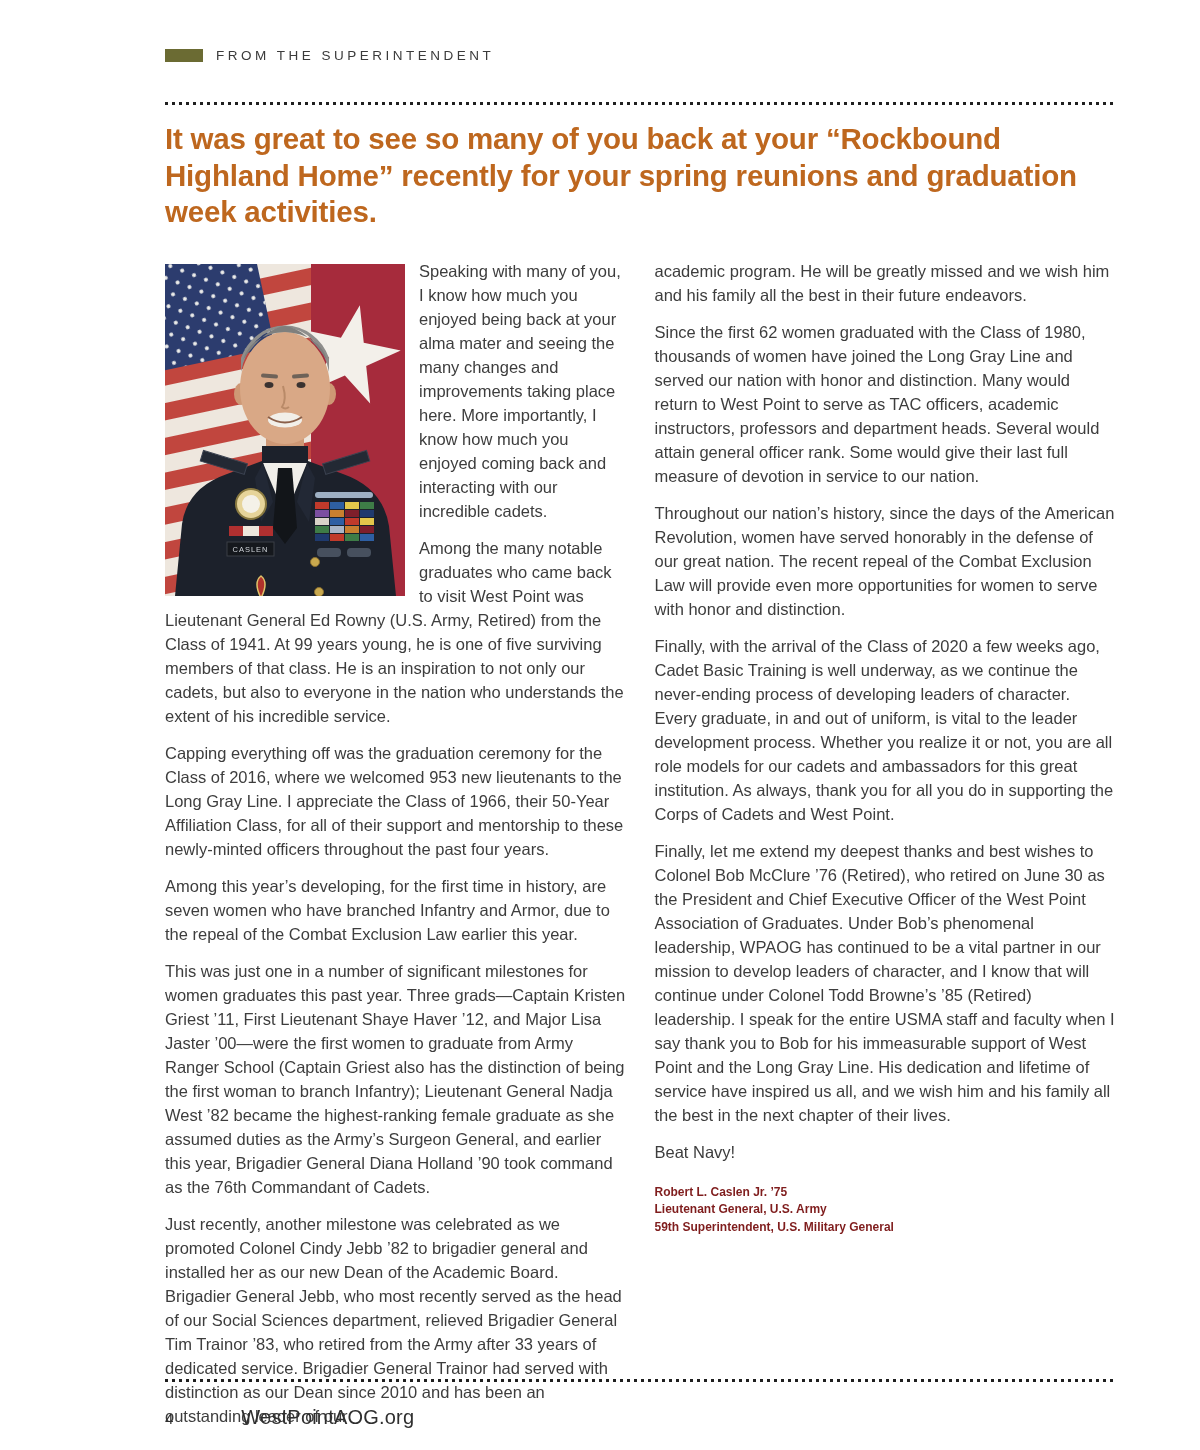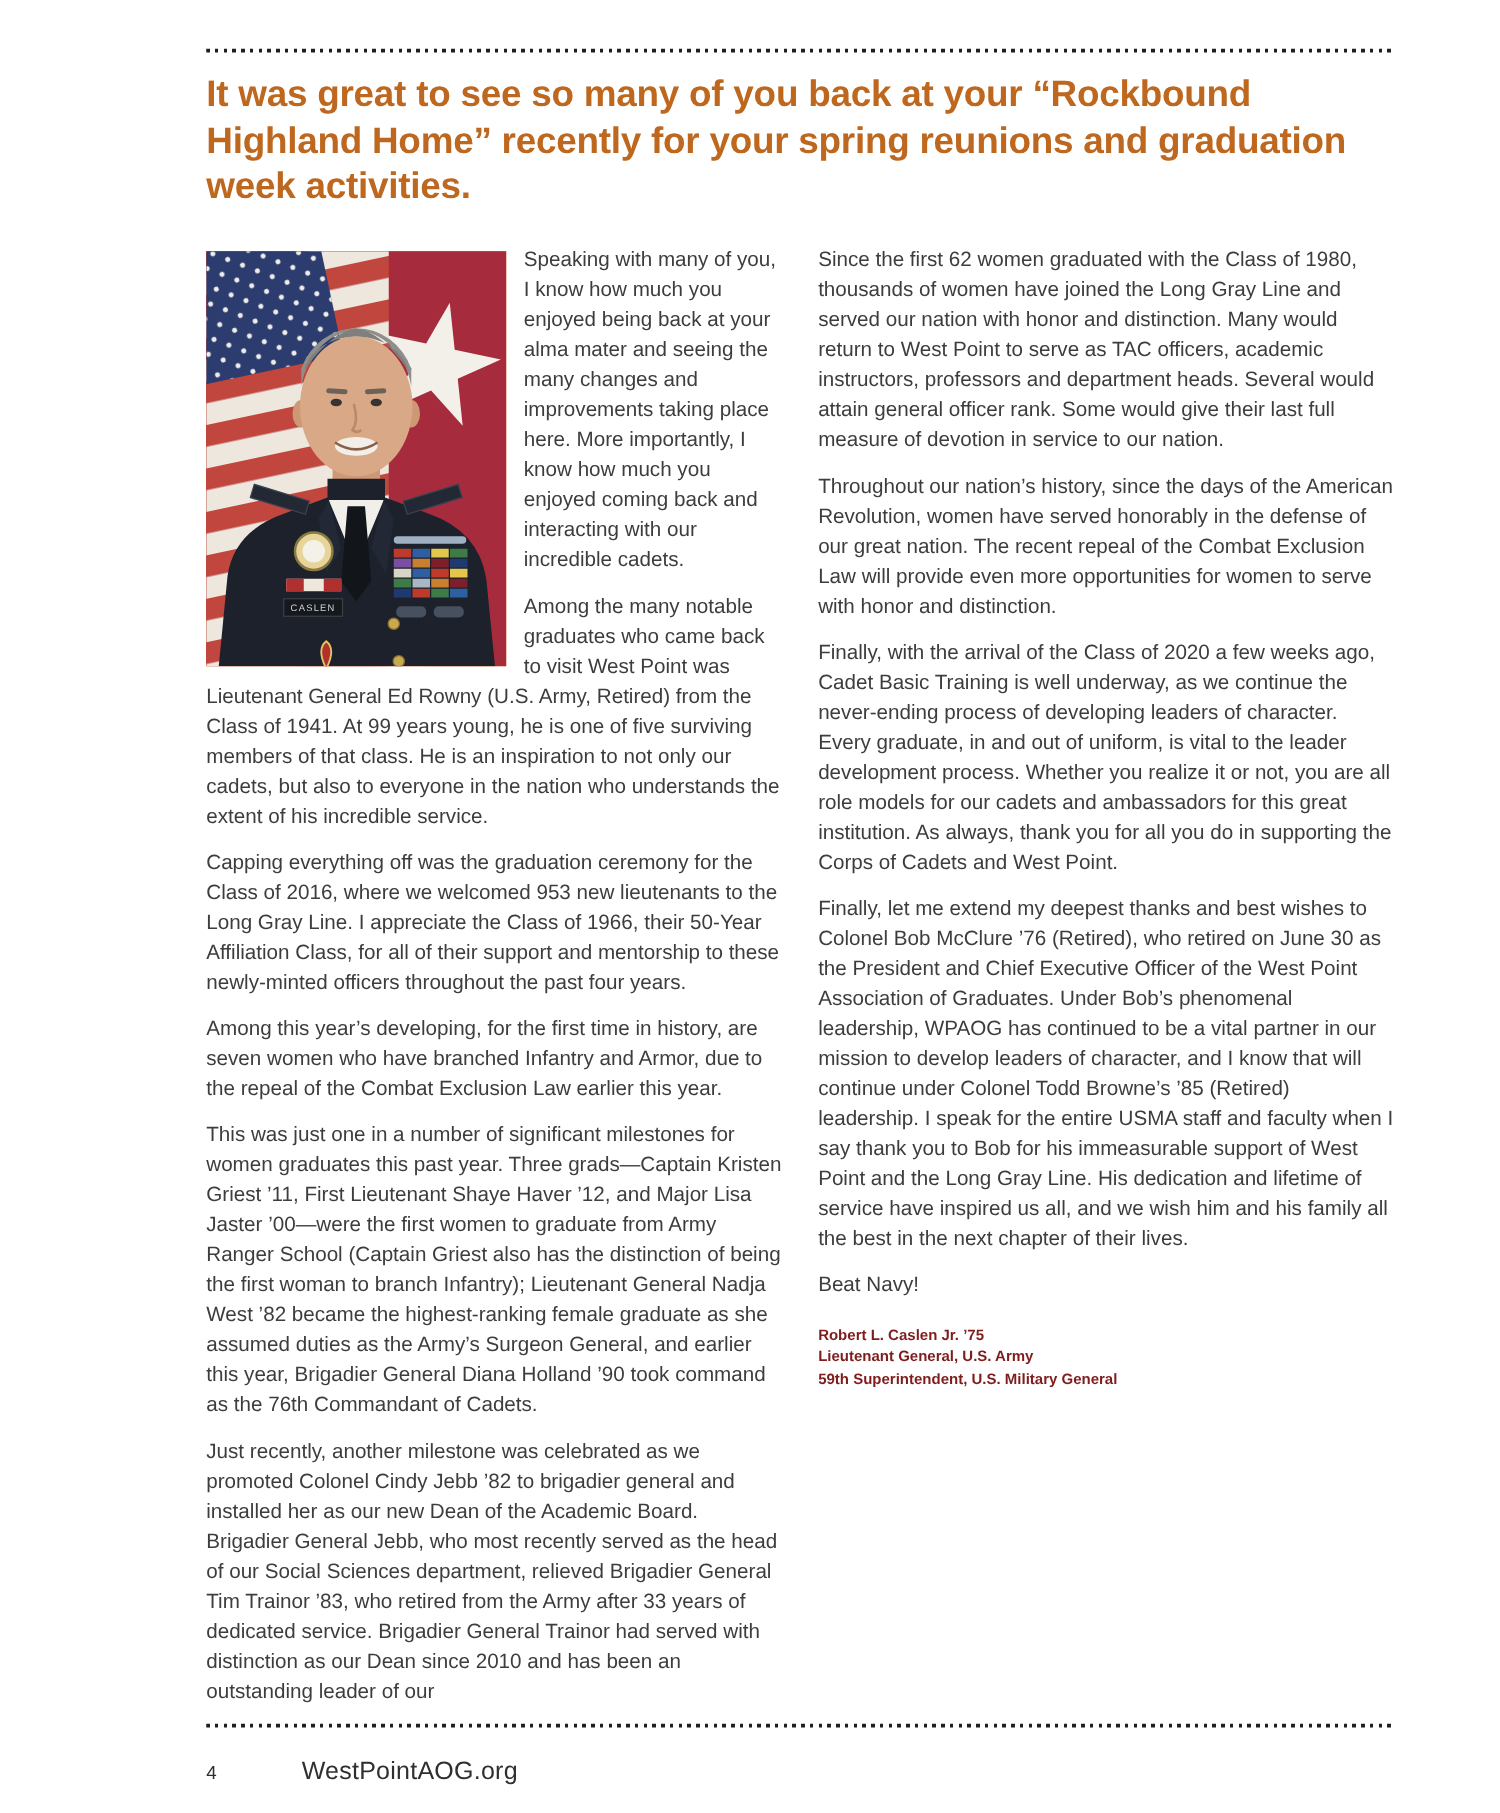--- a/index.html
+++ b/index.html
@@ -55,21 +55,21 @@
     font-size: 16.5px;
     line-height: 1.455;
     color: #3D3D3D;
     margin-bottom: 13px;
   }
   .photo {
     float: left;
     width: 240px;
     height: 332px;
     margin: 5px 14px 8px 0;
-    background: #c2410c;
+    background: #86efac;
   }
   .photo svg { display: block; width: 100%; height: 100%; }
   .signature { margin-top: 20px; }
   .signature div {
     font-size: 12px;
     line-height: 1.455;
     color: #7f1d1d;
     font-weight: bold;
   }
   .footer {
@@ -85,20 +85,24 @@
   }
   .page-number { font-size: 15px; color: #2F2F2F; }
   .site { font-size: 20px; color: #2F2F2F; margin-left: 68px; letter-spacing: 0.2px; }
 </style>
 </head>
 <body>
 
 <div class="page">
   <div class="content">
 
+    <div class="kicker-row">
+      <span class="swatch"></span>
+      <span class="kicker">FROM THE SUPERINTENDENT</span>
+    </div>
 
     <div class="rule rule-top"></div>
 
     <h1 class="headline">It was great to see so many of you back at your “Rockbound Highland Home” recently for your spring reunions and graduation week activities.</h1>
 
     <div class="columns">
 
       <div class="col">
         <div class="photo">
           <svg viewBox="0 0 240 332" preserveAspectRatio="none">
@@ -212,20 +216,21 @@
         </div>
         <p>Speaking with many of you, I know how much you enjoyed being back at your alma mater and seeing the many changes and improvements taking place here. More importantly, I know how much you enjoyed coming back and interacting with our incredible cadets.</p>
         <p>Among the many notable graduates who came back to visit West Point was Lieutenant General Ed Rowny (U.S. Army, Retired) from the Class of 1941. At 99 years young, he is one of five surviving members of that class. He is an inspiration to not only our cadets, but also to everyone in the nation who understands the extent of his incredible service.</p>
         <p>Capping everything off was the graduation ceremony for the Class of 2016, where we welcomed 953 new lieutenants to the Long Gray Line. I appreciate the Class of 1966, their 50-Year Affiliation Class, for all of their support and mentorship to these newly-minted officers throughout the past four years.</p>
         <p>Among this year’s developing, for the first time in history, are seven women who have branched Infantry and Armor, due to the repeal of the Combat Exclusion Law earlier this year.</p>
         <p>This was just one in a number of significant milestones for women graduates this past year. Three grads—Captain Kristen Griest ’11, First Lieutenant Shaye Haver ’12, and Major Lisa Jaster ’00—were the first women to graduate from Army Ranger School (Captain Griest also has the distinction of being the first woman to branch Infantry); Lieutenant General Nadja West ’82 became the highest-ranking female graduate as she assumed duties as the Army’s Surgeon General, and earlier this year, Brigadier General Diana Holland ’90 took command as the 76th Commandant of Cadets.</p>
         <p>Just recently, another milestone was celebrated as we promoted Colonel Cindy Jebb ’82 to brigadier general and installed her as our new Dean of the Academic Board. Brigadier General Jebb, who most recently served as the head of our Social Sciences department, relieved Brigadier General Tim Trainor ’83, who retired from the Army after 33 years of dedicated service. Brigadier General Trainor had served with distinction as our Dean since 2010 and has been an outstanding leader of our</p>
       </div>
 
       <div class="col">
+        <p>academic program. He will be greatly missed and we wish him and his family all the best in their future endeavors.</p>
         <p>Since the first 62 women graduated with the Class of 1980, thousands of women have joined the Long Gray Line and served our nation with honor and distinction. Many would return to West Point to serve as TAC officers, academic instructors, professors and department heads. Several would attain general officer rank. Some would give their last full measure of devotion in service to our nation.</p>
         <p>Throughout our nation’s history, since the days of the American Revolution, women have served honorably in the defense of our great nation. The recent repeal of the Combat Exclusion Law will provide even more opportunities for women to serve with honor and distinction.</p>
         <p>Finally, with the arrival of the Class of 2020 a few weeks ago, Cadet Basic Training is well underway, as we continue the never-ending process of developing leaders of character. Every graduate, in and out of uniform, is vital to the leader development process. Whether you realize it or not, you are all role models for our cadets and ambassadors for this great institution. As always, thank you for all you do in supporting the Corps of Cadets and West Point.</p>
         <p>Finally, let me extend my deepest thanks and best wishes to Colonel Bob McClure ’76 (Retired), who retired on June 30 as the President and Chief Executive Officer of the West Point Association of Graduates. Under Bob’s phenomenal leadership, WPAOG has continued to be a vital partner in our mission to develop leaders of character, and I know that will continue under Colonel Todd Browne’s ’85 (Retired) leadership. I speak for the entire USMA staff and faculty when I say thank you to Bob for his immeasurable support of West Point and the Long Gray Line. His dedication and lifetime of service have inspired us all, and we wish him and his family all the best in the next chapter of their lives.</p>
         <p>Beat Navy!</p>
         <div class="signature">
           <div>Robert L. Caslen Jr. ’75</div>
           <div>Lieutenant General, U.S. Army</div>
           <div>59th Superintendent, U.S. Military General</div>
         </div>

